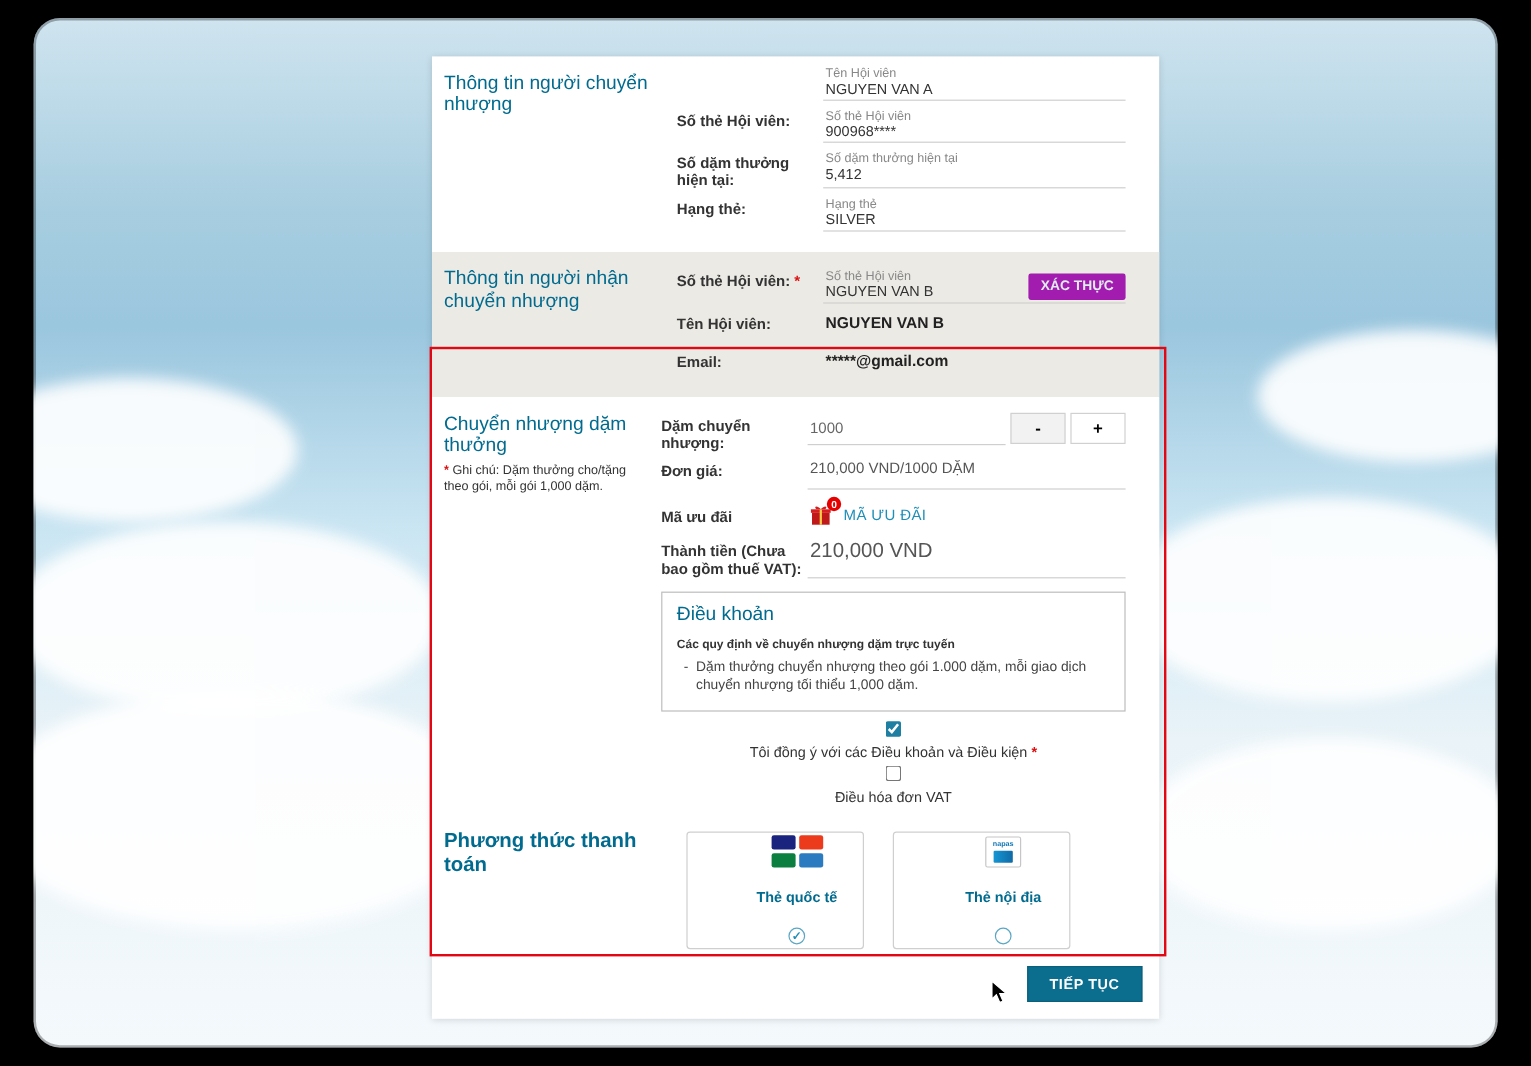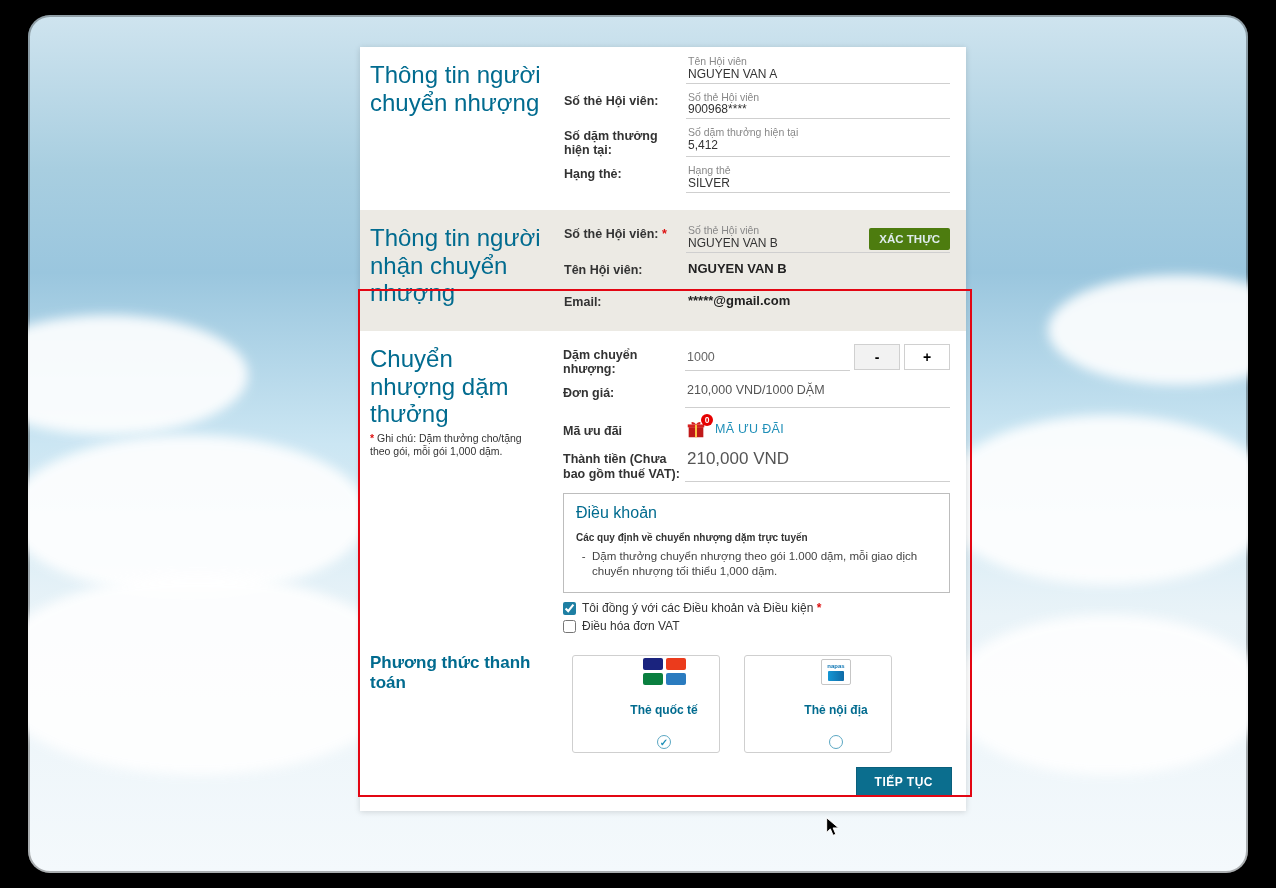--- a/index.html
+++ b/index.html
@@ -39,25 +39,25 @@
     background: #fff;
     box-shadow: 0 1px 6px rgba(0,0,0,.15);
   }
   .section-row { display:flex; }
   .section-left {
     width: 198px;
     padding: 14px 14px 14px 10px;
   }
   .section-right {
     flex:1;
-    padding: 6px 16px 14px 6px;
+    padding: 6px 28px 14px 6px;
   }
   .section-title {
     color:#016b8f;
-    font-size:24px;
+    font-size:16px;
     font-weight:400;
     line-height:1.15;
   }
   .field-row { display:flex; padding: 3px 0; }
   .field-label {
     width:122px;
     font-size:12.5px;
     color:#333;
     font-weight:700;
     padding-top:4px;
@@ -75,21 +75,21 @@
   }
   .tiny-value {
     font-size:12px;
     color:#333;
     line-height:1.1;
   }
   .bold-val { font-weight:700; font-size:13px; color:#222; }
   .sect-recipient { background:#eceae4; }
   .req { color:#d11; font-weight:700; }
   .verify-btn {
-    background:#4d7c0f;
+    background:#a21caf;
     color:#dfecee;
     border:none;
     padding:5px 10px;
     font-size:11.5px;
     font-weight:700;
     border-radius:2px;
   }
   .red-outline {
     position:absolute;
     top:274px;
@@ -138,21 +138,21 @@
   .inline-note .req { margin-right:2px; }
   .terms-box {
     border:1px solid #bdbdbd;
     margin-top:8px;
     padding:10px 12px;
   }
   .terms-title { color:#016b8f; font-size:16px; margin-bottom:10px; }
   .terms-sub { font-size:10px; font-weight:700; color:#333; margin-bottom:6px; }
   .terms-list { font-size:11.5px; color:#444; padding-left:16px; }
   .terms-list li { margin-bottom:2px; line-height:1.35; }
-  .chk-row { display:flex; align-items:flex-end; gap:6px; font-size:12px; color:#333; margin-top:8px; }
+  .chk-row { display:flex; align-items:center; gap:6px; font-size:12px; color:#333; margin-top:8px;flex-direction:column; }
   .chk-row input { accent-color:#1e7fa3; }
   .payment-area { display:flex; padding: 8px 0 14px; }
   .pay-cards { display:flex; gap:24px; padding-left:14px; }
   .pay-card {
     width:148px; height:98px;
     border:1px solid #cfcfcf;
     border-radius:3px;
     display:flex; flex-direction:column; align-items:center; justify-content:center;
     gap:18px;
     padding-left:36px;

